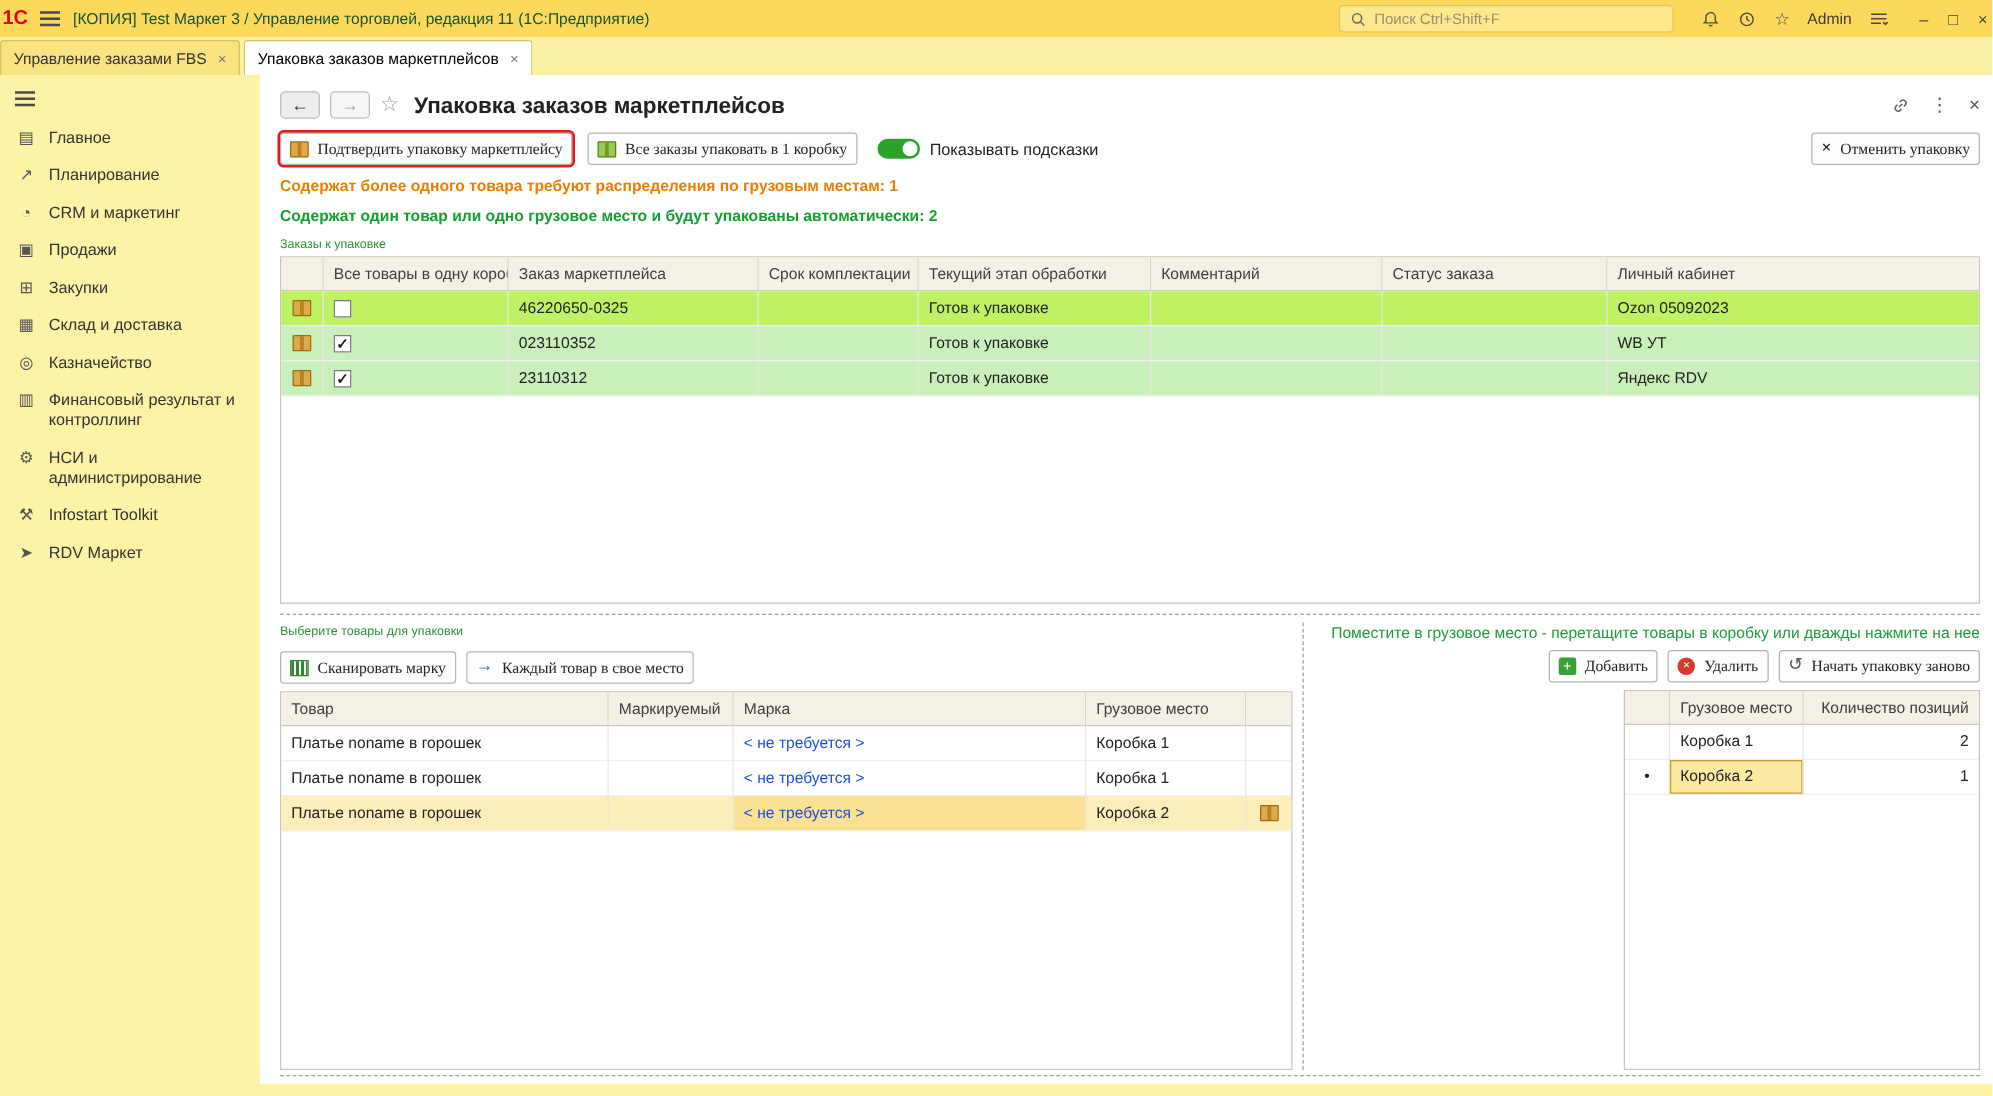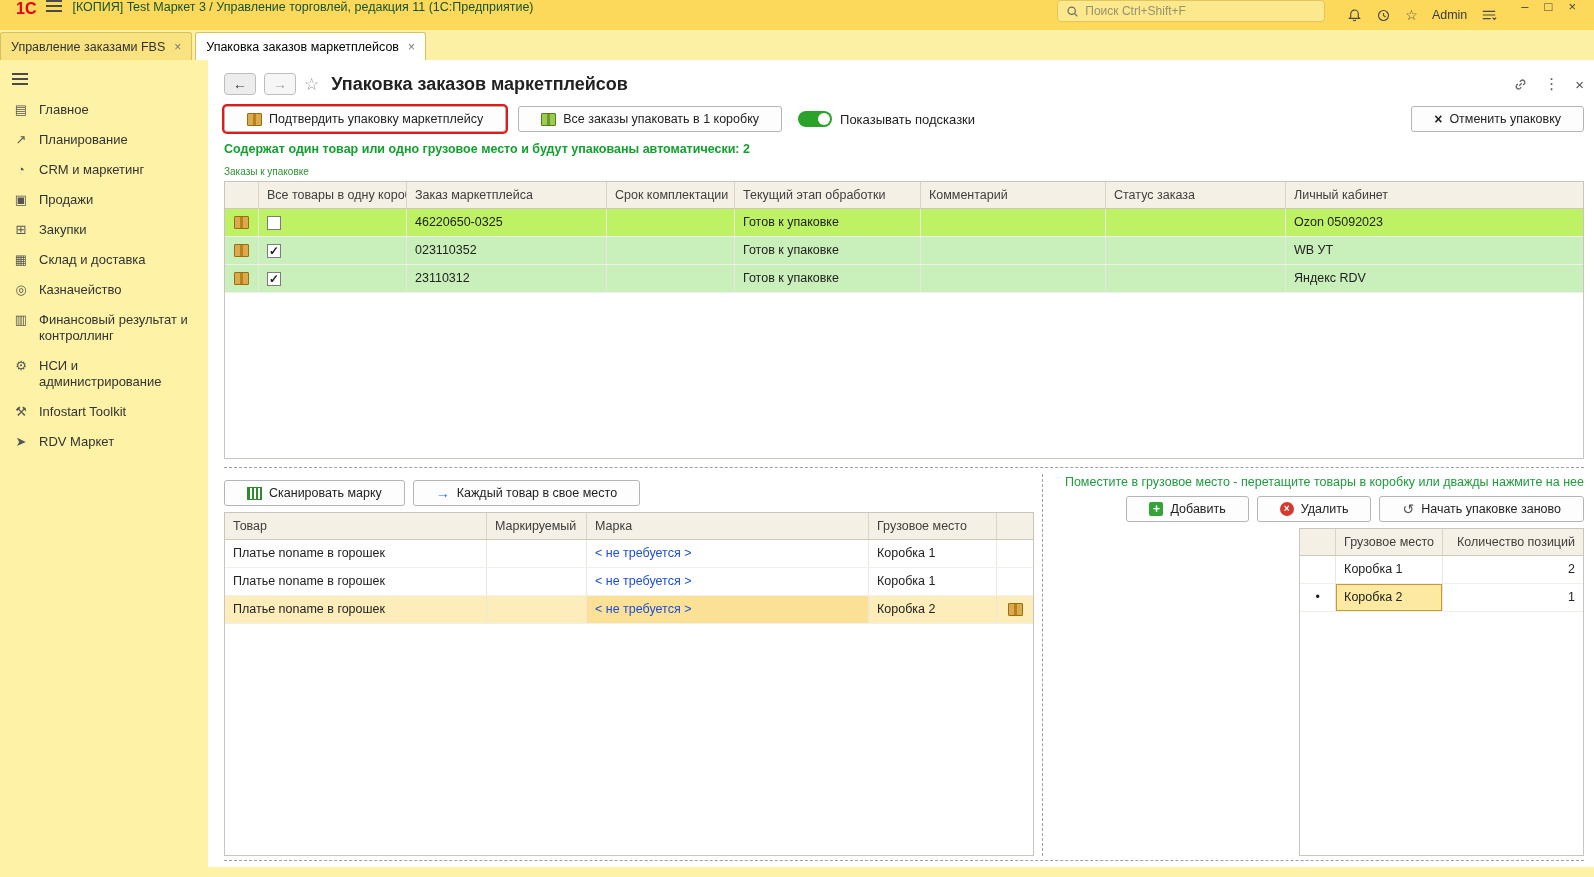--- a/index.html
+++ b/index.html
@@ -2,21 +2,21 @@
 <html><head>
 <meta charset="utf-8">
 <style>
   * { box-sizing: border-box; margin: 0; padding: 0; }
   html,body { width:1594px; height:877px; overflow:hidden; }
   body { font-family:"Liberation Sans","DejaVu Sans",sans-serif; font-size:13px; color:#222; background:#fff; }
 
   .window { width:1594px; height:877px; display:flex; flex-direction:column; }
 
   
-  .titlebar { height:30px; background:#fcd95b; display:flex; padding:0 16px; gap:10px; flex:0 0 auto; }
+  .titlebar { height:30px; background:#fcd95b; display:flex; align-items:center; padding:0 2px; gap:10px; flex:0 0 auto; }
   .logo { color:#e3001b; font-weight:bold; font-size:16px; letter-spacing:0; cursor:pointer; }
   .hamb { width:16px; display:flex; flex-direction:column; gap:3px; cursor:pointer; }
   .hamb i { height:2px; background:#4a4a4a; display:block; }
   .win-title { font-size:12.5px; color:#14532d; white-space:nowrap; }
   .search { margin-left:auto; width:268px; height:22px; background:#fde98d; border:1px solid #e2c55e; border-radius:4px; display:flex; align-items:center; padding:0 8px; gap:6px; }
   .search input { border:none; background:transparent; outline:none; font-size:12px; color:#444; width:100%; font-family:inherit; }
   .search input::placeholder { color:#97916e; }
   .tb-icons { display:flex; align-items:center; gap:14px; margin-left:12px; }
   .tb-icon { color:#4a4a4a; font-size:14px; cursor:pointer; display:flex; align-items:center; }
   .user-name { font-size:12.5px; color:#3c3c3c; cursor:pointer; }
@@ -42,21 +42,21 @@
   .chead { display:flex; align-items:center; gap:8px; height:36px; flex:0 0 auto; }
   .navbtn { width:32px; height:22px; border:1px solid #bdbdbd; border-radius:4px; background:#ededed; text-align:center; line-height:20px; font-size:14px; color:#333; cursor:pointer; }
   .navbtn.fwd { color:#a2a2a2; background:#f6f6f6; }
   .fav-star { color:#9a9a9a; font-size:17px; cursor:pointer; }
   .page-title { font-size:18px; font-weight:bold; color:#222; margin-left:4px; white-space:nowrap; }
   .chead-right { margin-left:auto; display:flex; gap:16px; align-items:center; color:#555; }
   .chead-right .mi { cursor:pointer; font-size:15px; color:#555; display:flex; align-items:center; }
 
   
   .toolbar { display:flex; align-items:center; gap:12px; margin-top:4px; flex:0 0 auto; }
-  .btn { display:inline-flex; align-items:center; gap:7px; height:26px; padding:0 22px; background:#fdfdfd; border:1px solid #b5b5b5; border-radius:3px; font-size:12.5px; color:#222; cursor:pointer; white-space:nowrap; }
+  .btn { display:inline-flex; align-items:center; gap:7px; height:26px; padding:0 7px; background:#fdfdfd; border:1px solid #b5b5b5; border-radius:3px; font-size:12.5px; color:#222; cursor:pointer; white-space:nowrap;font-family:Liberation Serif, serif; }
   .btn.highlighted { box-shadow:0 0 0 2px #e51717; }
   .switch-wrap { display:flex; align-items:center; gap:8px; margin-left:4px; }
   .switch { appearance:none; -webkit-appearance:none; width:34px; height:16px; border-radius:9px; background:#bbb; position:relative; cursor:pointer; outline:none; flex:0 0 auto; }
   .switch:checked { background:#2ba32b; }
   .switch::after { content:""; position:absolute; width:12px; height:12px; border-radius:50%; background:#fff; top:2px; left:2px; }
   .switch:checked::after { left:20px; }
   .btn.cancel { margin-left:auto; }
   .xmark { font-weight:bold; color:#222; font-size:14px; line-height:1; }
 
   
@@ -268,20 +268,21 @@
         <span class="switch-wrap">
           <input type="checkbox" class="switch" checked="" style="">
           <span>Показывать подсказки</span>
         </span>
         <button class="btn cancel">
           <span class="xmark">×</span>
           <span>Отменить упаковку</span>
         </button>
       </div>
 
+      <div class="msg warn">Содержат более одного товара требуют распределения по грузовым местам: 1</div>
       <div class="msg ok">Содержат один товар или одно грузовое место и будут упакованы автоматически: 2</div>
 
       <div class="sec-label">Заказы к упаковке</div>
       <div class="tablebox orders-box">
         <div class="grid g-orders">
           <div class="th"></div>
           <div class="th">Все товары в одну коробку</div>
           <div class="th">Заказ маркетплейса</div>
           <div class="th">Срок комплектации</div>
           <div class="th">Текущий этап обработки</div>
@@ -334,20 +335,21 @@
           <div class="td"></div>
           <div class="td">Яндекс RDV</div>
         </div>
 
         <div class="filler"></div>
       </div>
 
       <div class="bottom-split">
 
         <div class="left-panel">
+          <div class="sec-label" style="margin-top:2px">Выберите товары для упаковки</div>
           <div class="panel-toolbar">
             <button class="btn">
               <span class="scan-icon"></span>
               <span>Сканировать марку</span>
             </button>
             <button class="btn">
               <span class="arrow-blue">→</span>
               <span>Каждый товар в свое место</span>
             </button>
           </div>
@@ -398,21 +400,21 @@
             <button class="btn">
               <span class="add-icon"></span>
               <span>Добавить</span>
             </button>
             <button class="btn">
               <span class="del-icon"></span>
               <span>Удалить</span>
             </button>
             <button class="btn">
               <span class="restart-icon">↺</span>
-              <span>Начать упаковке заново</span>
+              <span>Начать упаковку заново</span>
             </button>
           </div>
           <div class="tablebox" style="flex:1">
             <div class="grid g-packs">
               <div class="th"></div>
               <div class="th">Грузовое место</div>
               <div class="th right">Количество позиций</div>
             </div>
 
             <div class="grid g-packs row">

